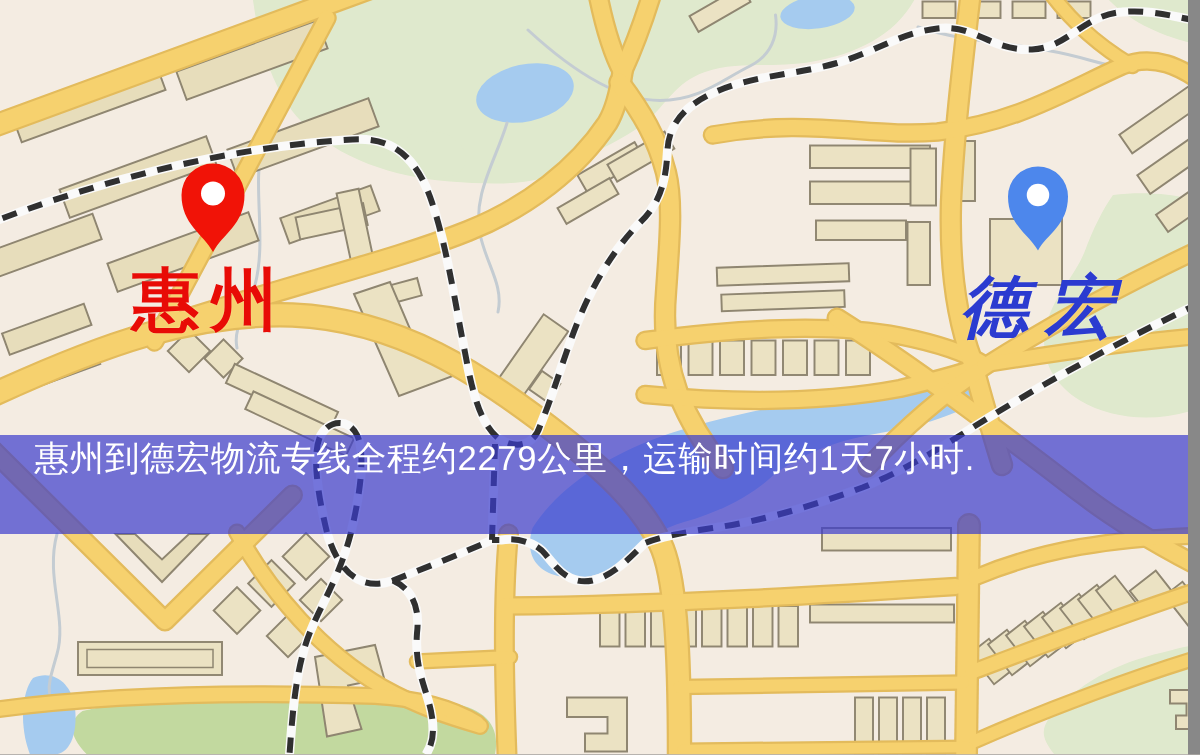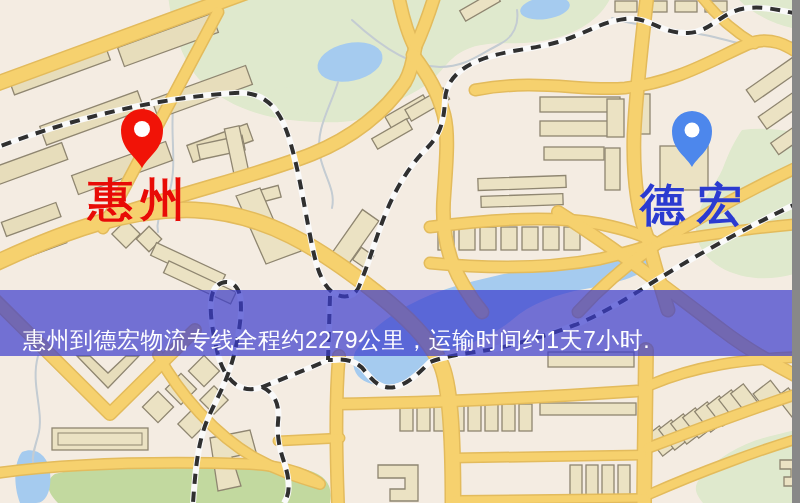--- a/index.html
+++ b/index.html
@@ -19,25 +19,25 @@
   .roads path{fill:none;stroke:var(--road,#f5d170);stroke-linecap:round;stroke-linejoin:round;}
   .roads-casing path{fill:none;stroke:var(--road-casing,#e2bb5e);stroke-linecap:round;stroke-linejoin:round;}
   .rails path{fill:none;stroke:var(--rail,#303030);stroke-width:4;}
   .rail-base path{fill:none;stroke:var(--rail-base,#fafafa);stroke-width:6;stroke-dasharray:0;}
   .pin-hole{fill:#ffffff;}
   .map-label{
     position:absolute;font-weight:bold;line-height:1;white-space:nowrap;
     text-shadow:0 0 1px rgba(255,255,255,.4);
   }
   .map-label.origin{left:88px;top:177px;font-size:45px;letter-spacing:7px;color:var(--origin-color,#e80b06);}
-  .map-label.dest{left:640px;top:182px;font-size:45px;letter-spacing:12px;color:var(--dest-color,#2b3bd0);}
+  .map-label.dest{left:640px;top:182px;font-size:45px;letter-spacing:12px;color:var(--dest-color,#2b3bd0);font-style:italic;}
   .banner{
     position:absolute;left:0;top:290px;width:800px;height:66px;
     background:var(--banner-bg,rgba(58,60,205,.70));
-    display:flex;align-items:flex-end;box-sizing:border-box;padding-left:23px;
+    display:flex;align-items:flex-start;box-sizing:border-box;padding-left:23px;
   }
   .banner span{color:var(--banner-fg,#ffffff);font-size:23px;letter-spacing:.5px;}
 </style>
 </head>
 <body>
 
 <div class="stage">
 
   <svg class="map" viewBox="0 0 800 503" xmlns="http://www.w3.org/2000/svg">
 

